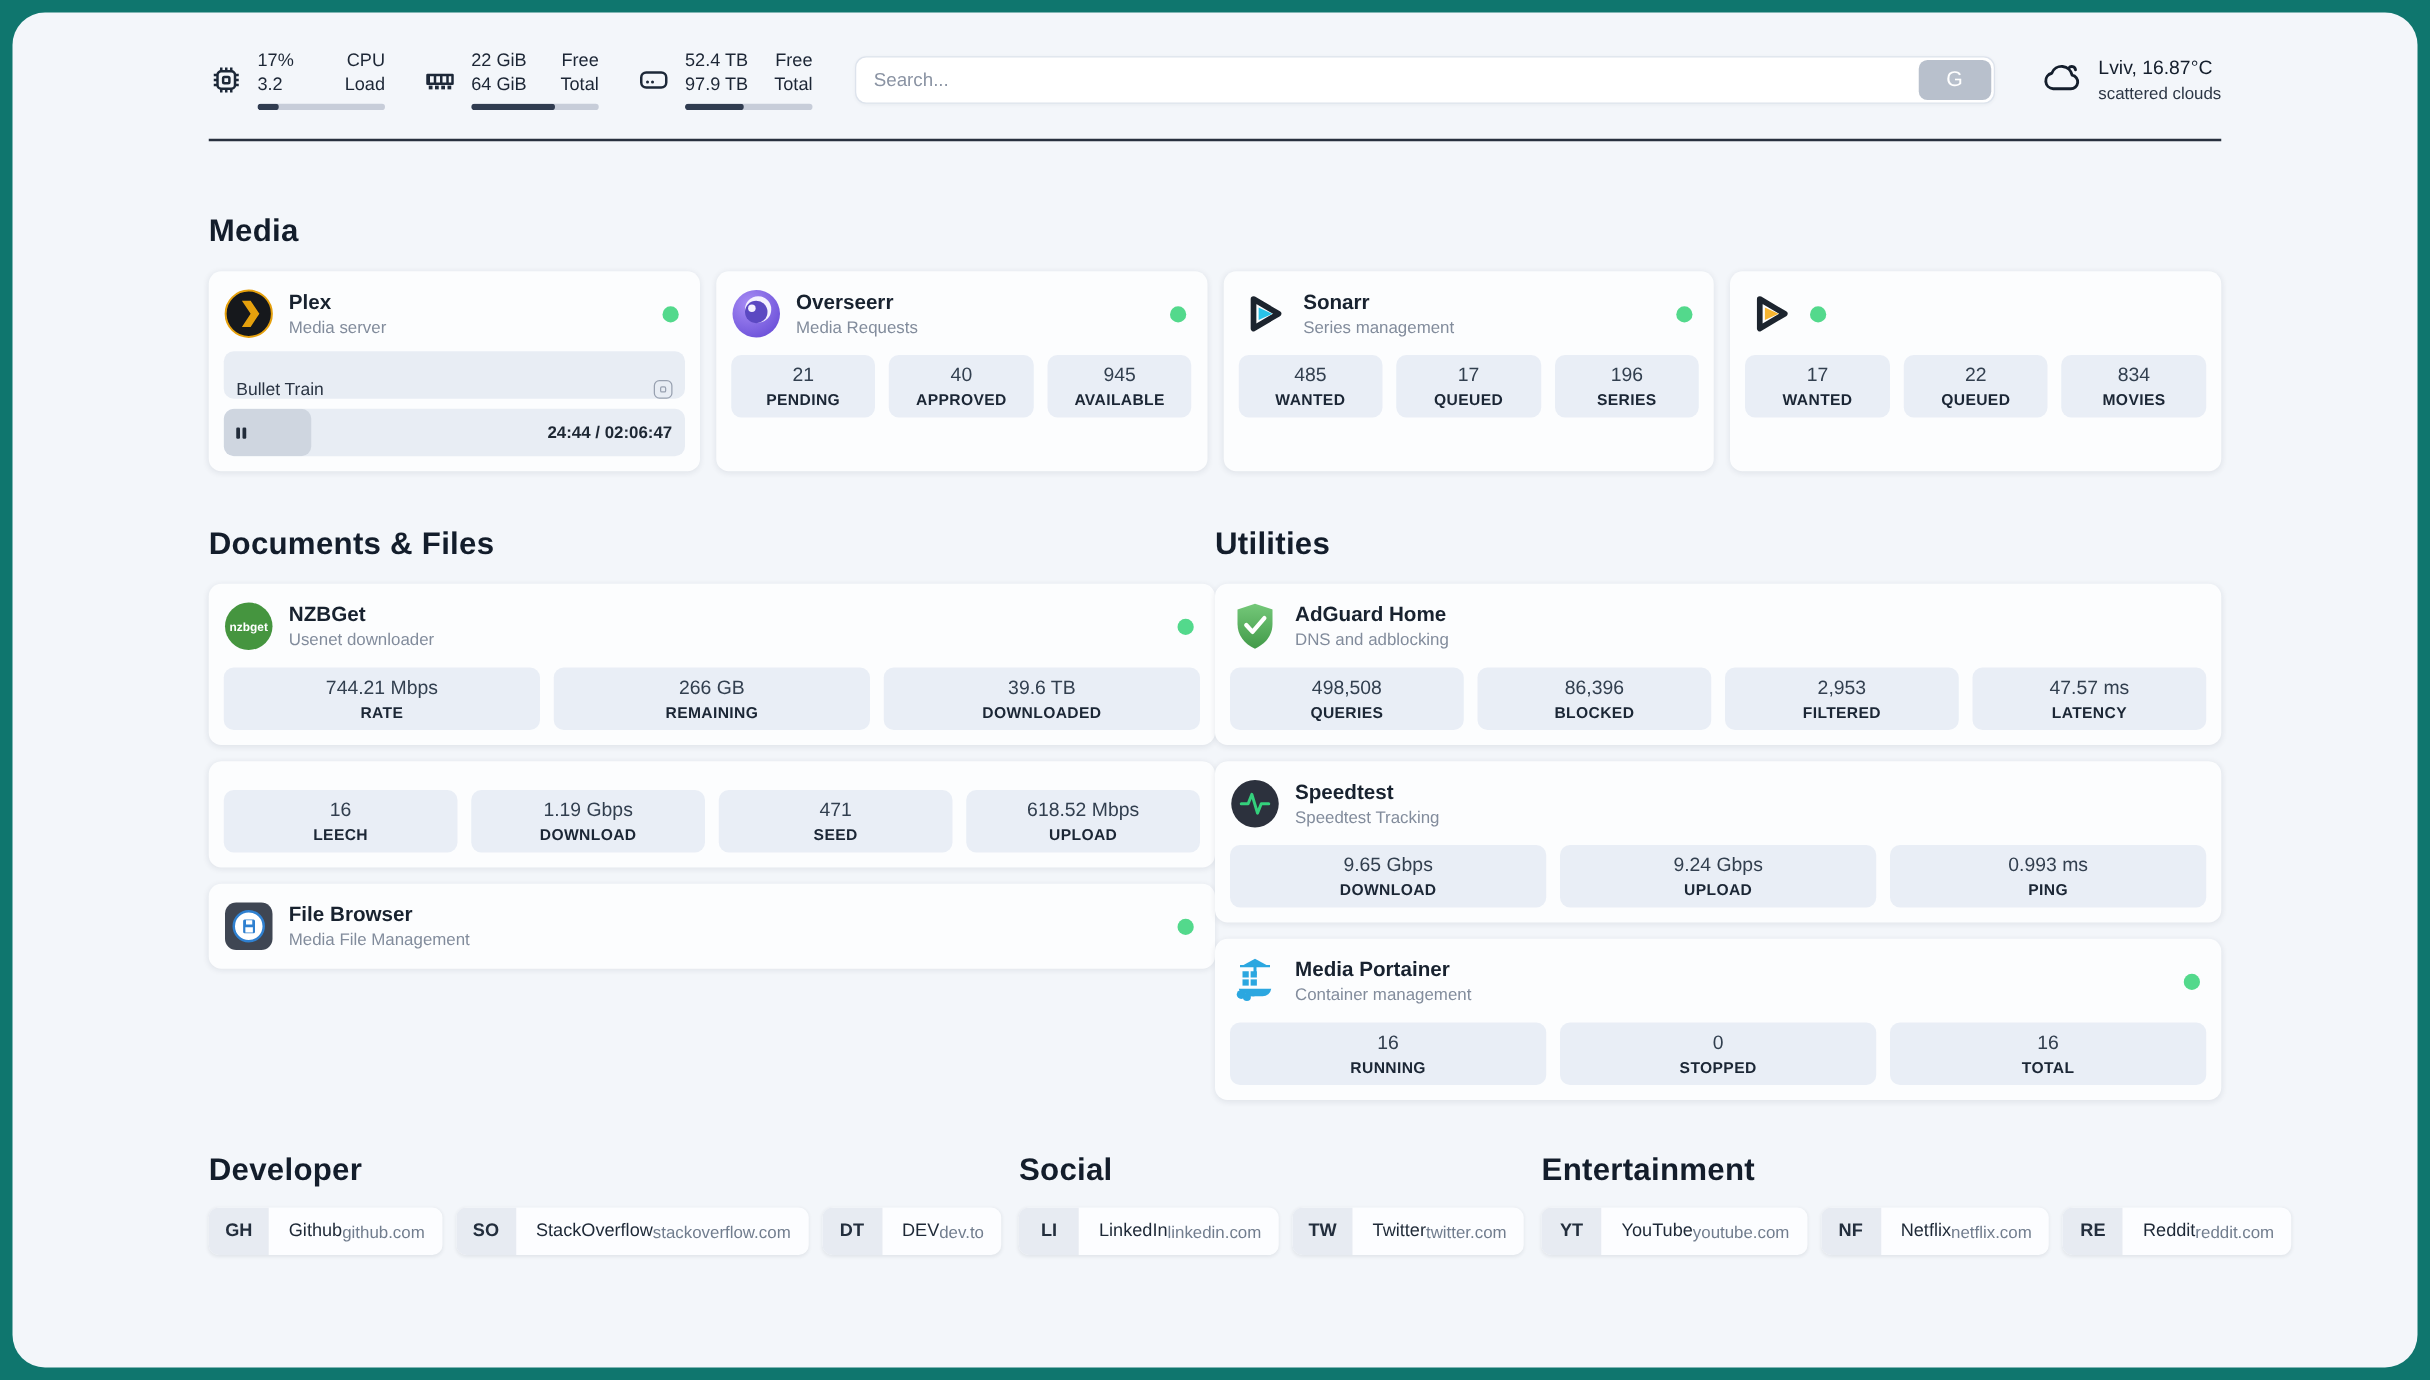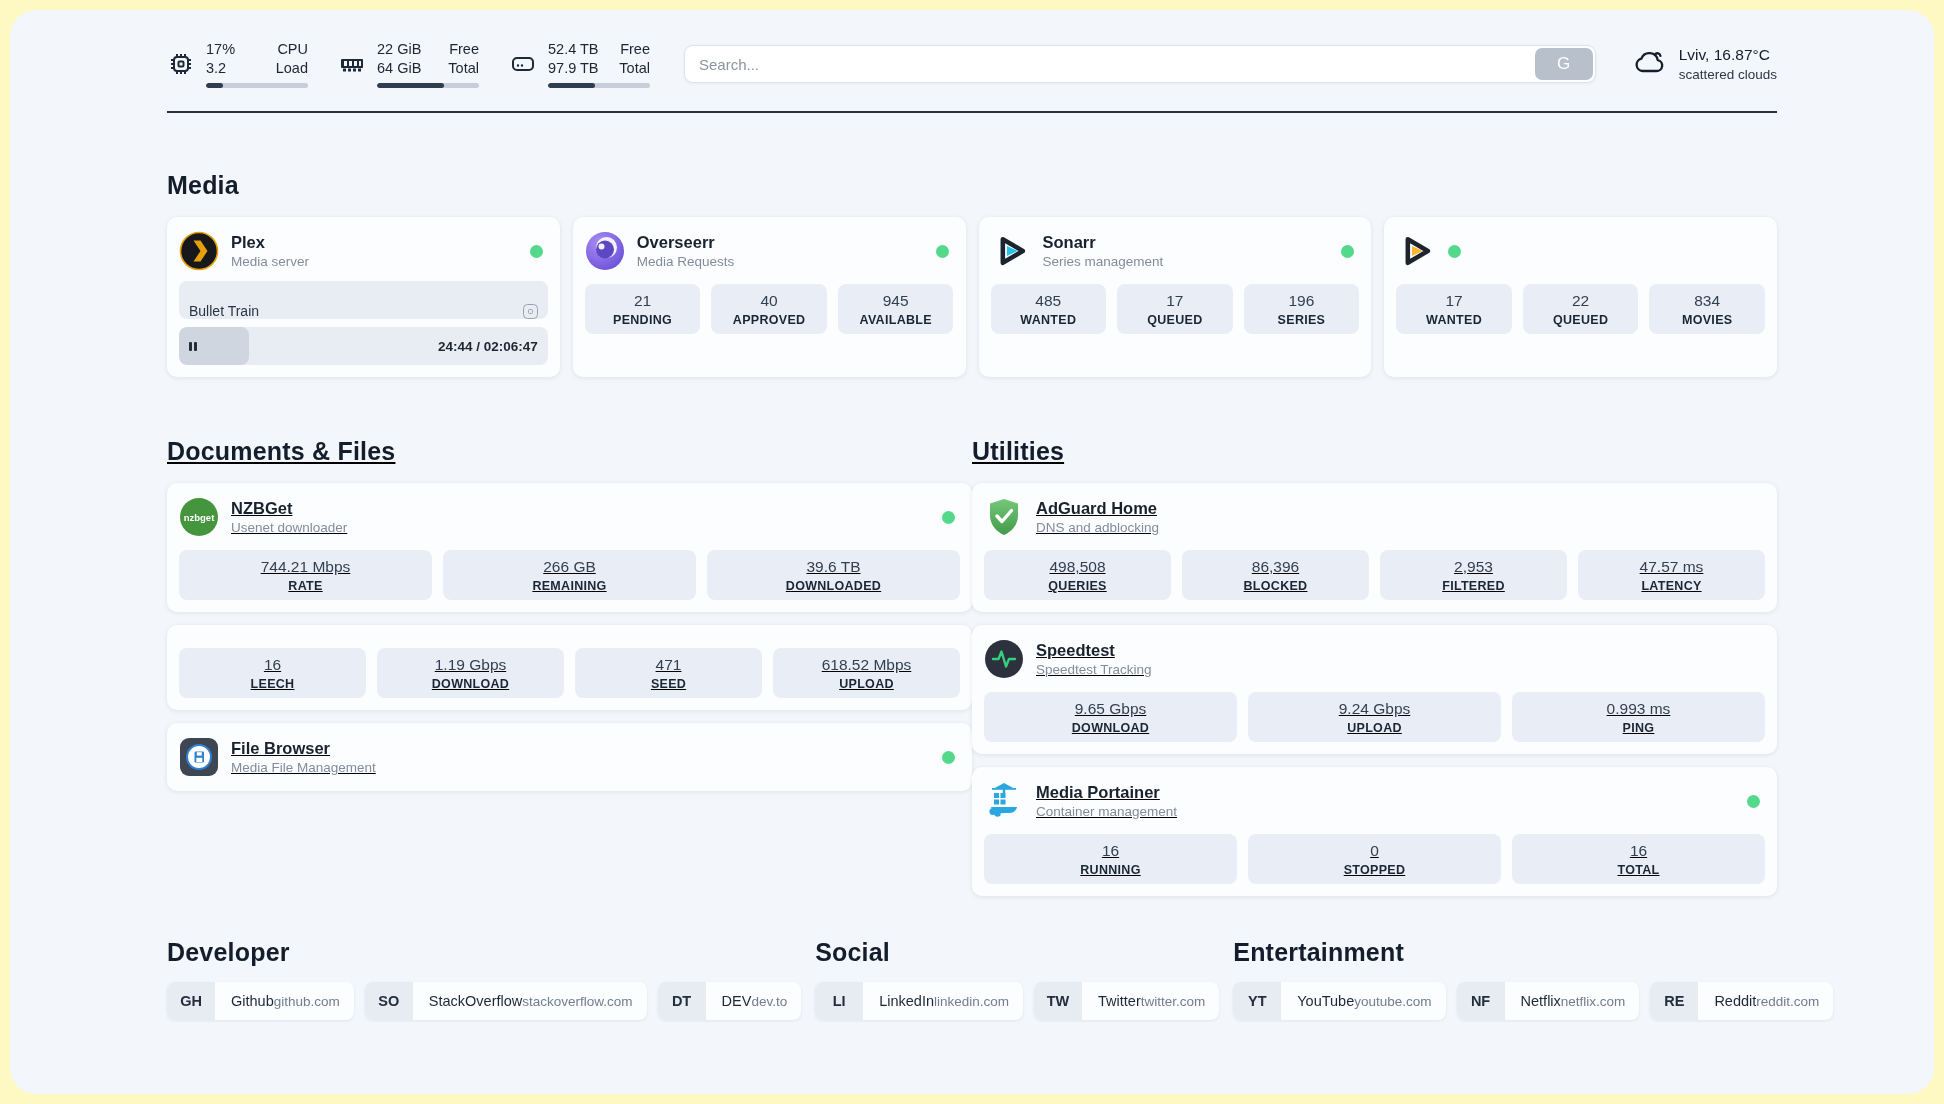--- a/index.html
+++ b/index.html
@@ -1,18 +1,18 @@
 <!DOCTYPE html>
 <html><head>
 <meta charset="utf-8">
 <style>
   * { margin:0; padding:0; box-sizing:border-box; }
   html,body { background:#000; }
   body { font-family:"Liberation Sans", sans-serif; }
-  #screen { position:relative; width:1944px; height:1104px; background:#fef9c3; overflow:hidden; }
+  #screen { position:relative; width:1944px; height:1104px; background:#0f766e; overflow:hidden; }
   .page { position:absolute; inset:10px; background:#f3f6fa; border-radius:26px;
           padding:28px 157px 0 157px; overflow:hidden; }
 
   
   .hdr { display:flex; align-items:center; height:52px; }
   .sys-stats { display:flex; gap:30px; }
   .sys-stat { display:flex; align-items:center; gap:11px; }
   .sys-icon { width:28px; height:28px; flex:none; display:flex; align-items:center; justify-content:center; }
   .stat-body { width:102px; }
   .stat-cols { display:flex; justify-content:space-between; font-size:14.5px; color:#1c2635; line-height:1.3; }
@@ -32,21 +32,21 @@
   .weather { display:flex; align-items:center; gap:13px; }
   .weather-line1 { font-size:15.5px; color:#141e2c; }
   .weather-line2 { font-size:13.5px; color:#2c3645; margin-top:3px; }
 
   .divider { margin-top:21px; border-bottom:2px solid #28303e; }
 
   
   .section-title { font-size:25px; font-weight:600; color:#131d2b; letter-spacing:.2px; }
   .media-section { margin-top:58px; }
   .media-grid { margin-top:17px; display:grid; grid-template-columns:repeat(4,1fr); gap:13px; }
-  .two-col { margin-top:60px; display:grid; grid-template-columns:1fr 1fr; align-items:start;text-decoration:underline; }
+  .two-col { margin-top:44px; display:grid; grid-template-columns:1fr 1fr; align-items:start; }
   .col-stack { margin-top:17px; display:flex; flex-direction:column; gap:13px; }
 
   .app-card { background:#fcfdfe; border-radius:10px; padding:12px;
               box-shadow:0 1px 5px rgba(25,35,55,.09); cursor:pointer; }
   .app-header { display:flex; align-items:center; gap:12px; min-height:44px; }
   .app-icon { width:40px; height:40px; flex:none; display:flex; align-items:center; justify-content:center; }
   .app-titles { flex:1; min-width:0; }
   .app-name { font-size:16.5px; font-weight:600; color:#18222f; }
   .app-desc { font-size:13.5px; color:#828c9c; margin-top:2px; }
   .status-dot { width:13px; height:13px; border-radius:50%; background:#53d98c; margin-right:5px; flex:none; }

